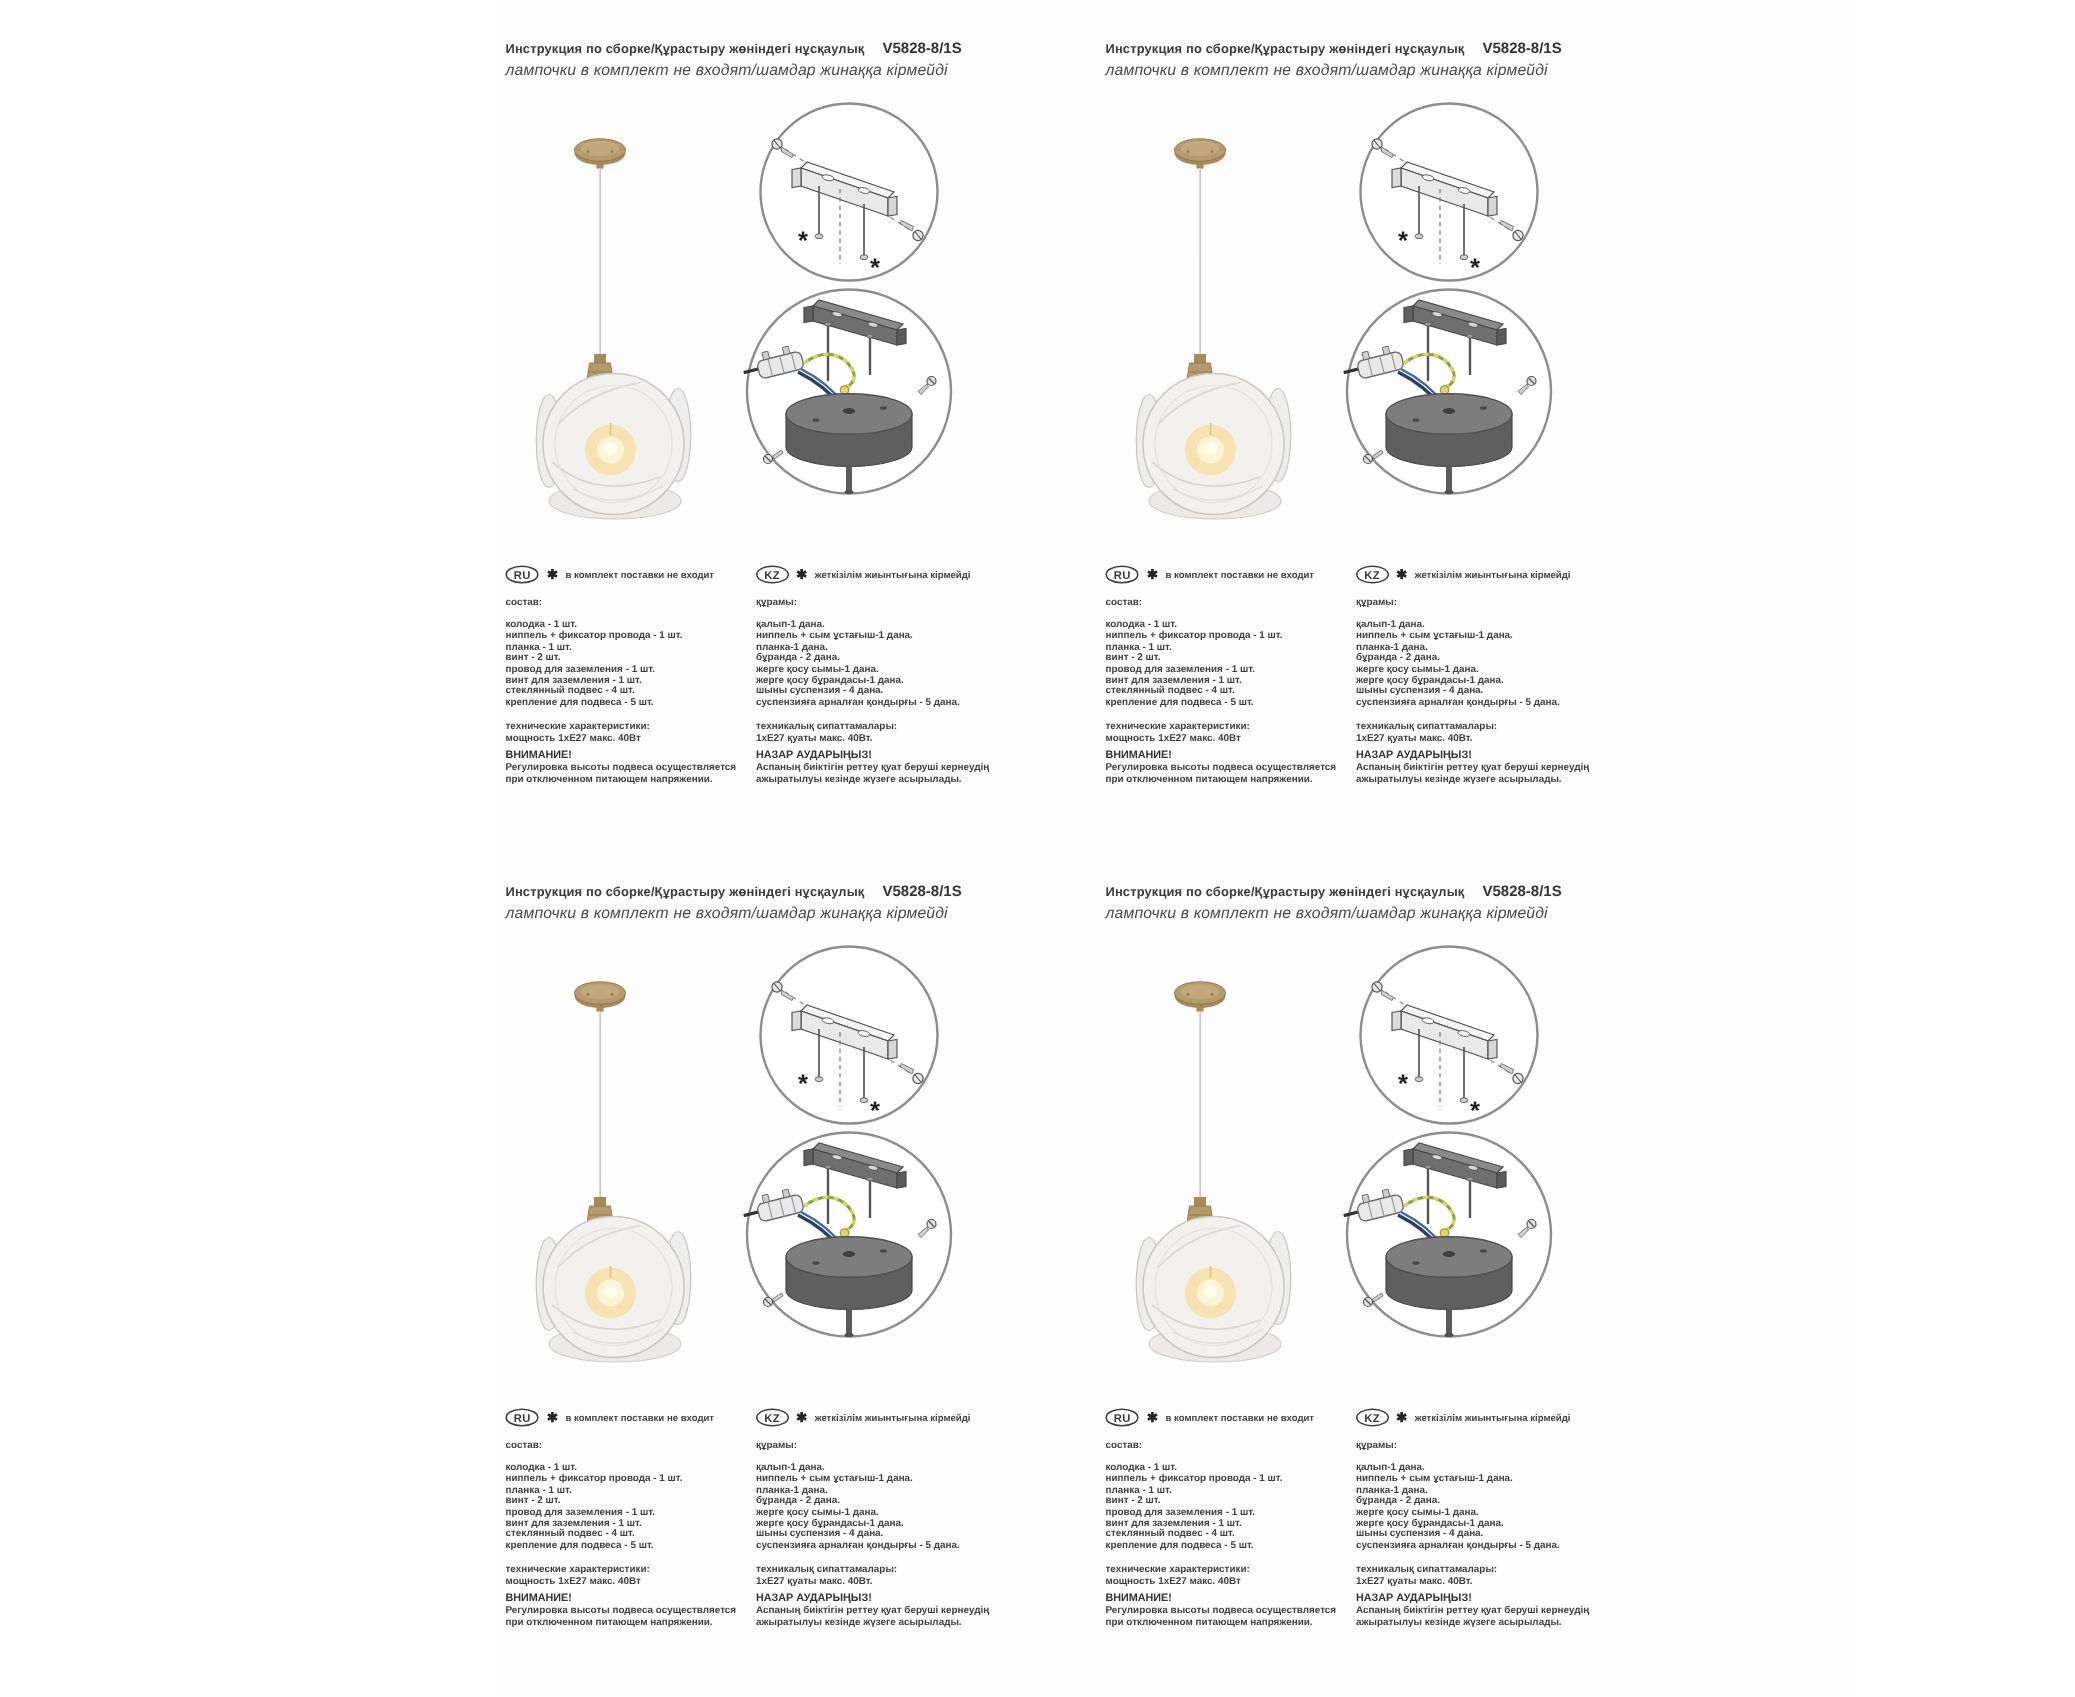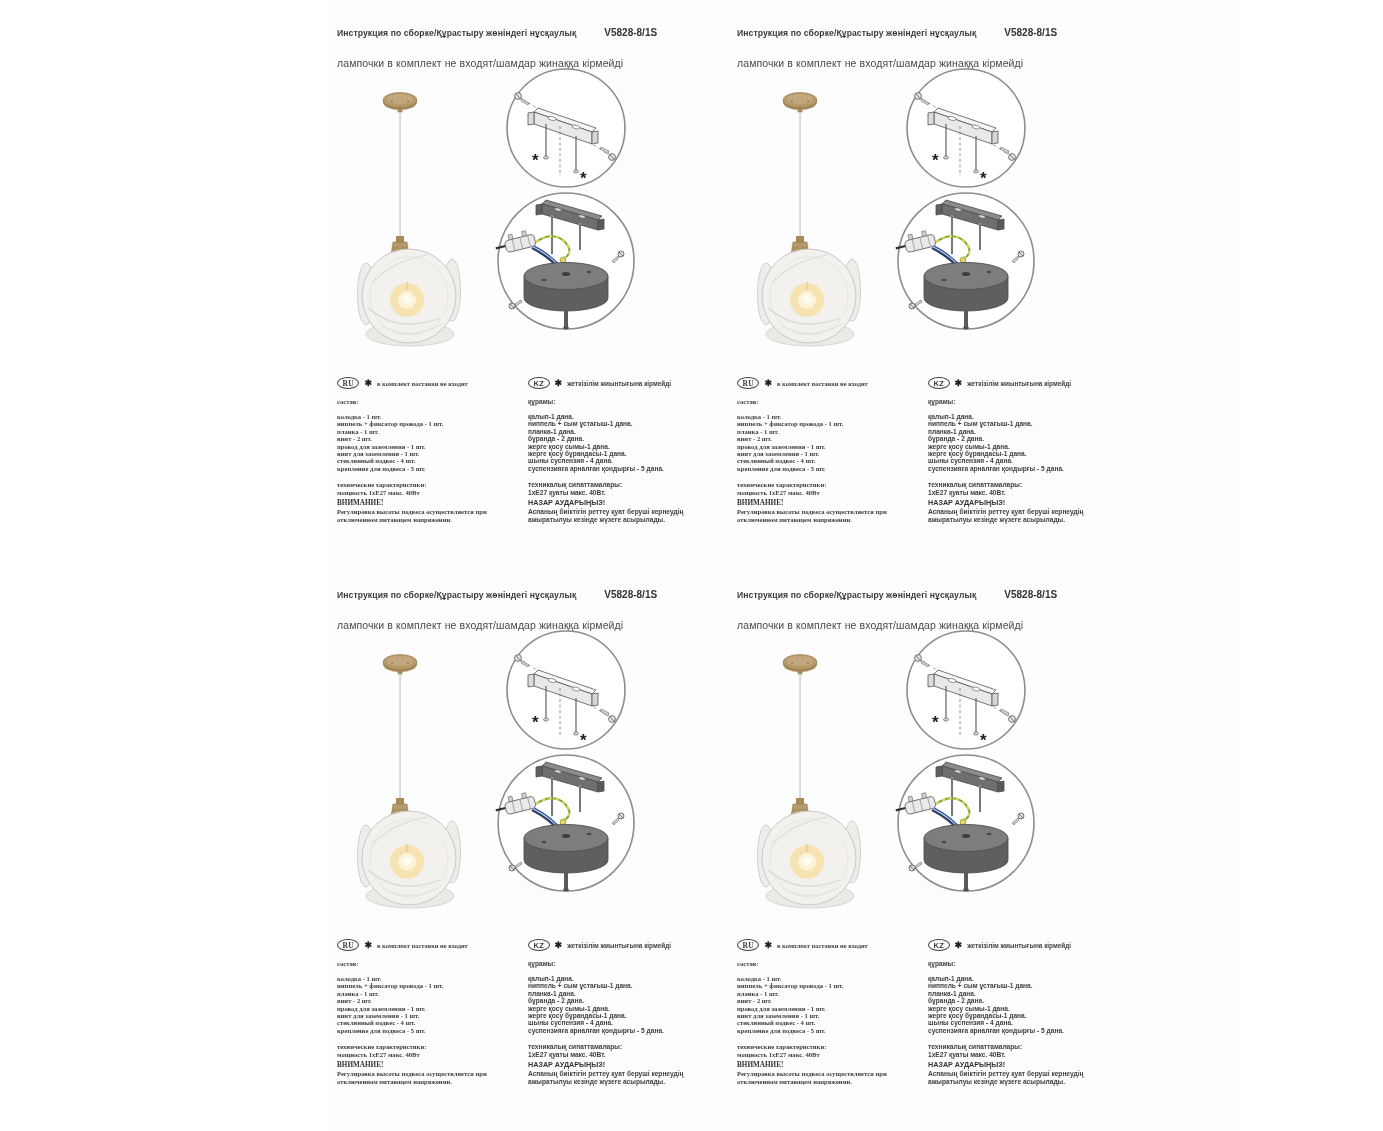--- a/index.html
+++ b/index.html
@@ -9,33 +9,33 @@
   .page-band { position:absolute; left:330px; top:0; width:908px; height:1131px;
                background:#fdfdfd; }
 
   .sheet { position:absolute; width:353px; height:545px; color:#3f3f3f; }
   .q1 { left:330px; top:22px; }
   .q2 { left:730px; top:22px; }
   .q3 { left:330px; top:584px; }
   .q4 { left:730px; top:584px; }
 
   .hdr { position:absolute; left:7px; top:5px; width:344px; }
-  .t1 { display:flex; align-items:baseline; gap:28px; }
+  .t1 { display:flex; align-items:baseline; gap:12px; }
   .title { font-size:8.6px; font-weight:700; color:#3a3a3a; letter-spacing:0.1px; }
   .model { font-size:10px; font-weight:700; color:#333; }
-  .t2 { font-size:10.5px; font-weight:400; color:#4a4a4a; margin-top:19px; letter-spacing:0.1px; }
+  .t2 { font-size:10.5px; font-weight:400; color:#4a4a4a; margin-top:3px; letter-spacing:0.1px;font-style:italic; }
 
   .lamp  { position:absolute; left:22px;  top:46px;  width:125px; height:295px; }
   .circ1 { position:absolute; left:166px; top:44px;  width:140px; height:124px; }
   .circ2 { position:absolute; left:158px; top:166px; width:156px; height:148px; }
   svg { display:block; width:100%; height:100%; }
 
   .col { position:absolute; top:354px; }
-  .col.ru { left:7px;   width:164px;font-family:Liberation Serif, serif; }
-  .col.kz { left:174px; width:178px;margin-left:24px; }
+  .col.ru { left:7px;   width:164px; }
+  .col.kz { left:174px; width:178px; }
 
   .badge-row { display:flex; align-items:center; gap:5px; height:14px; }
   .badge { display:inline-block; border:1.3px solid #3b3b3b; border-radius:50%;
            font-size:7.5px; font-weight:700; line-height:9px; padding:0.5px 4.5px;
            color:#3b3b3b; letter-spacing:0.3px; }
   .ast { font-size:9px; font-weight:700; color:#222; line-height:9px; }
   .note { font-size:6.4px; font-weight:700; color:#424242; }
 
   .sec-h { font-size:6.6px; font-weight:700; margin-top:8px; }
   .parts { margin-top:8px; }

